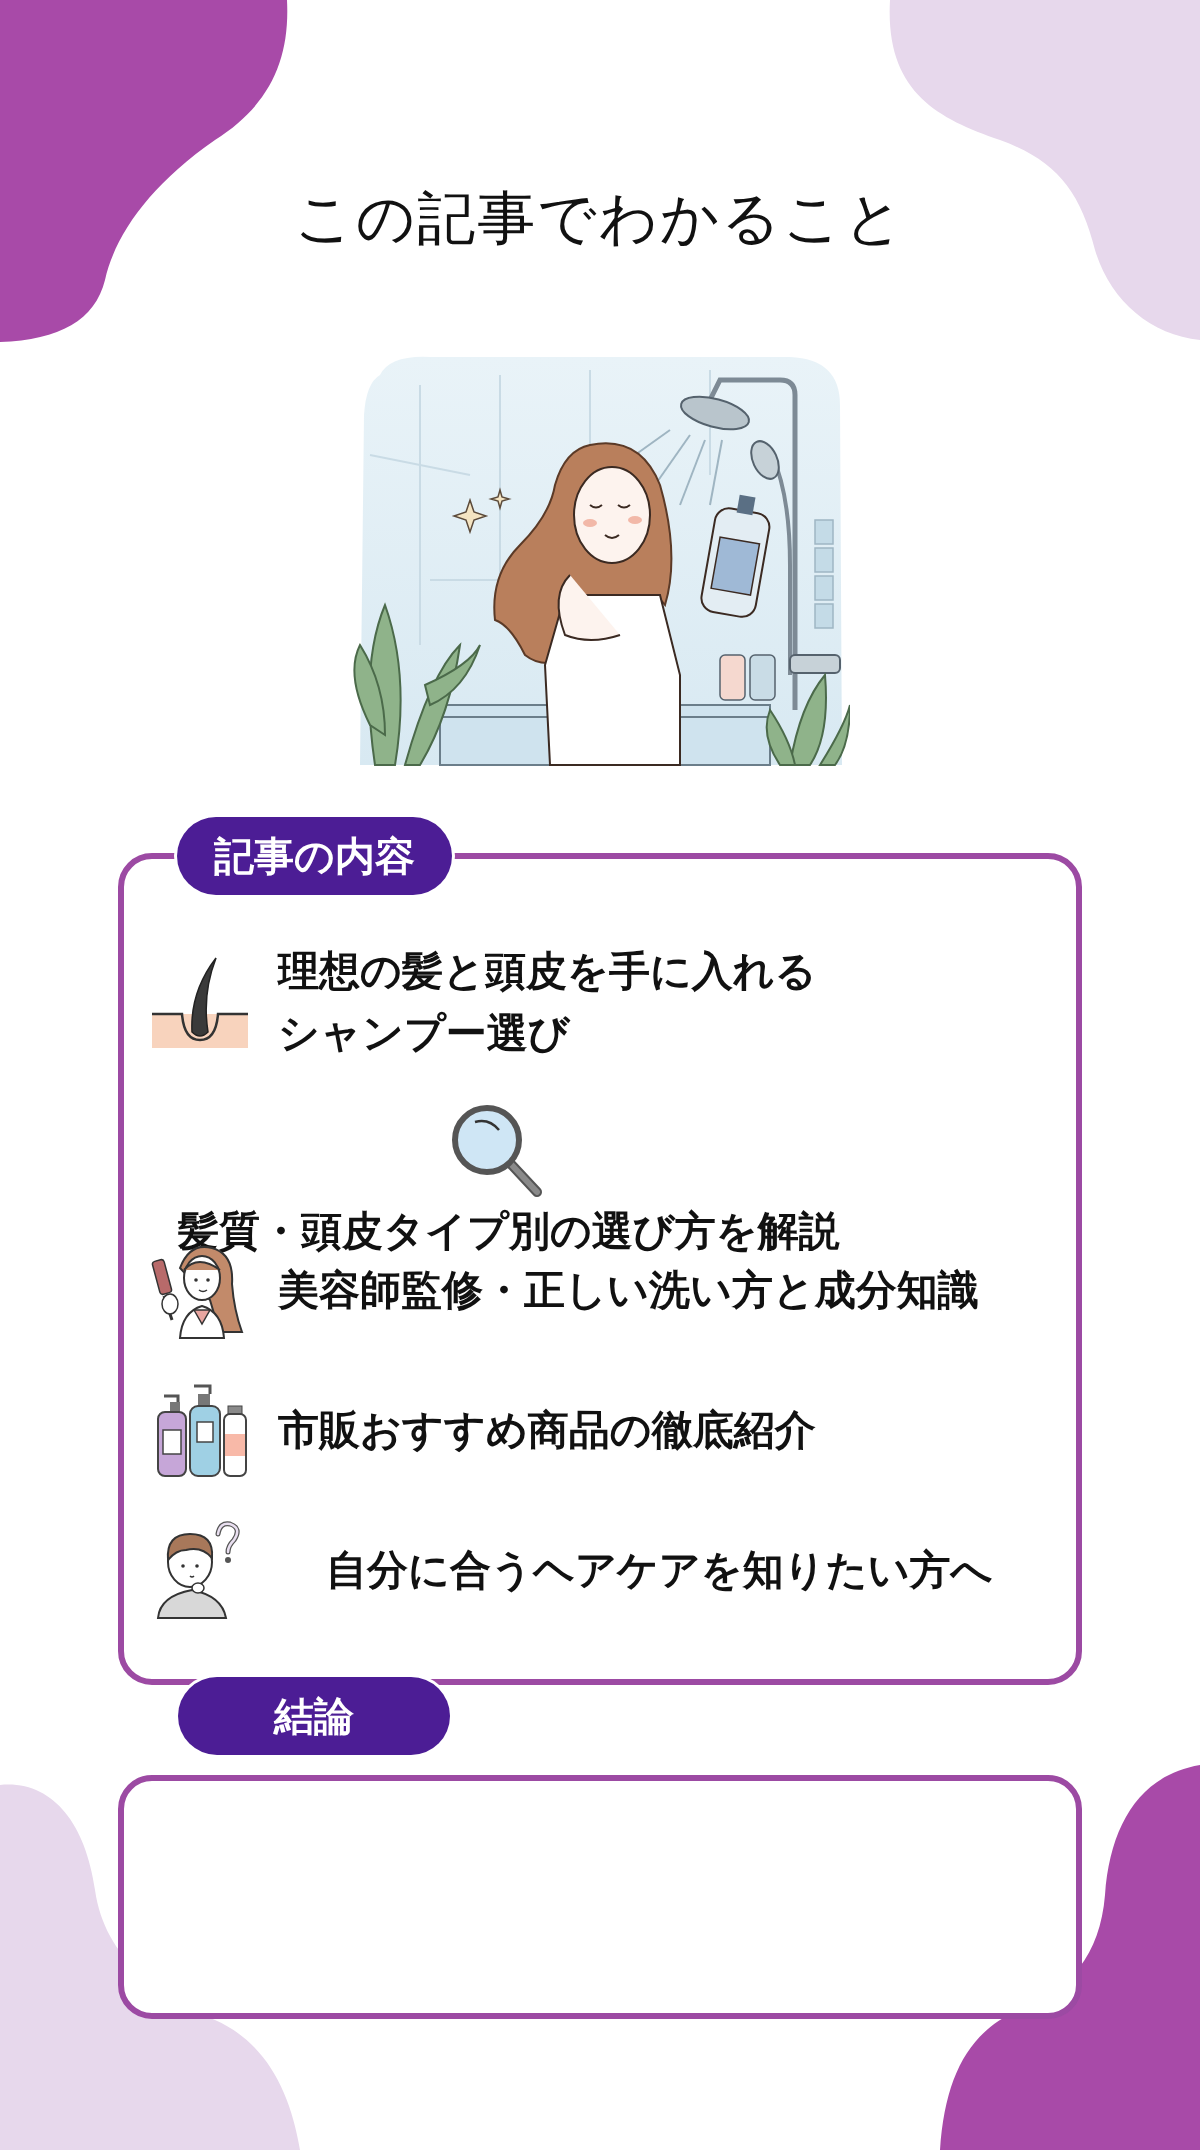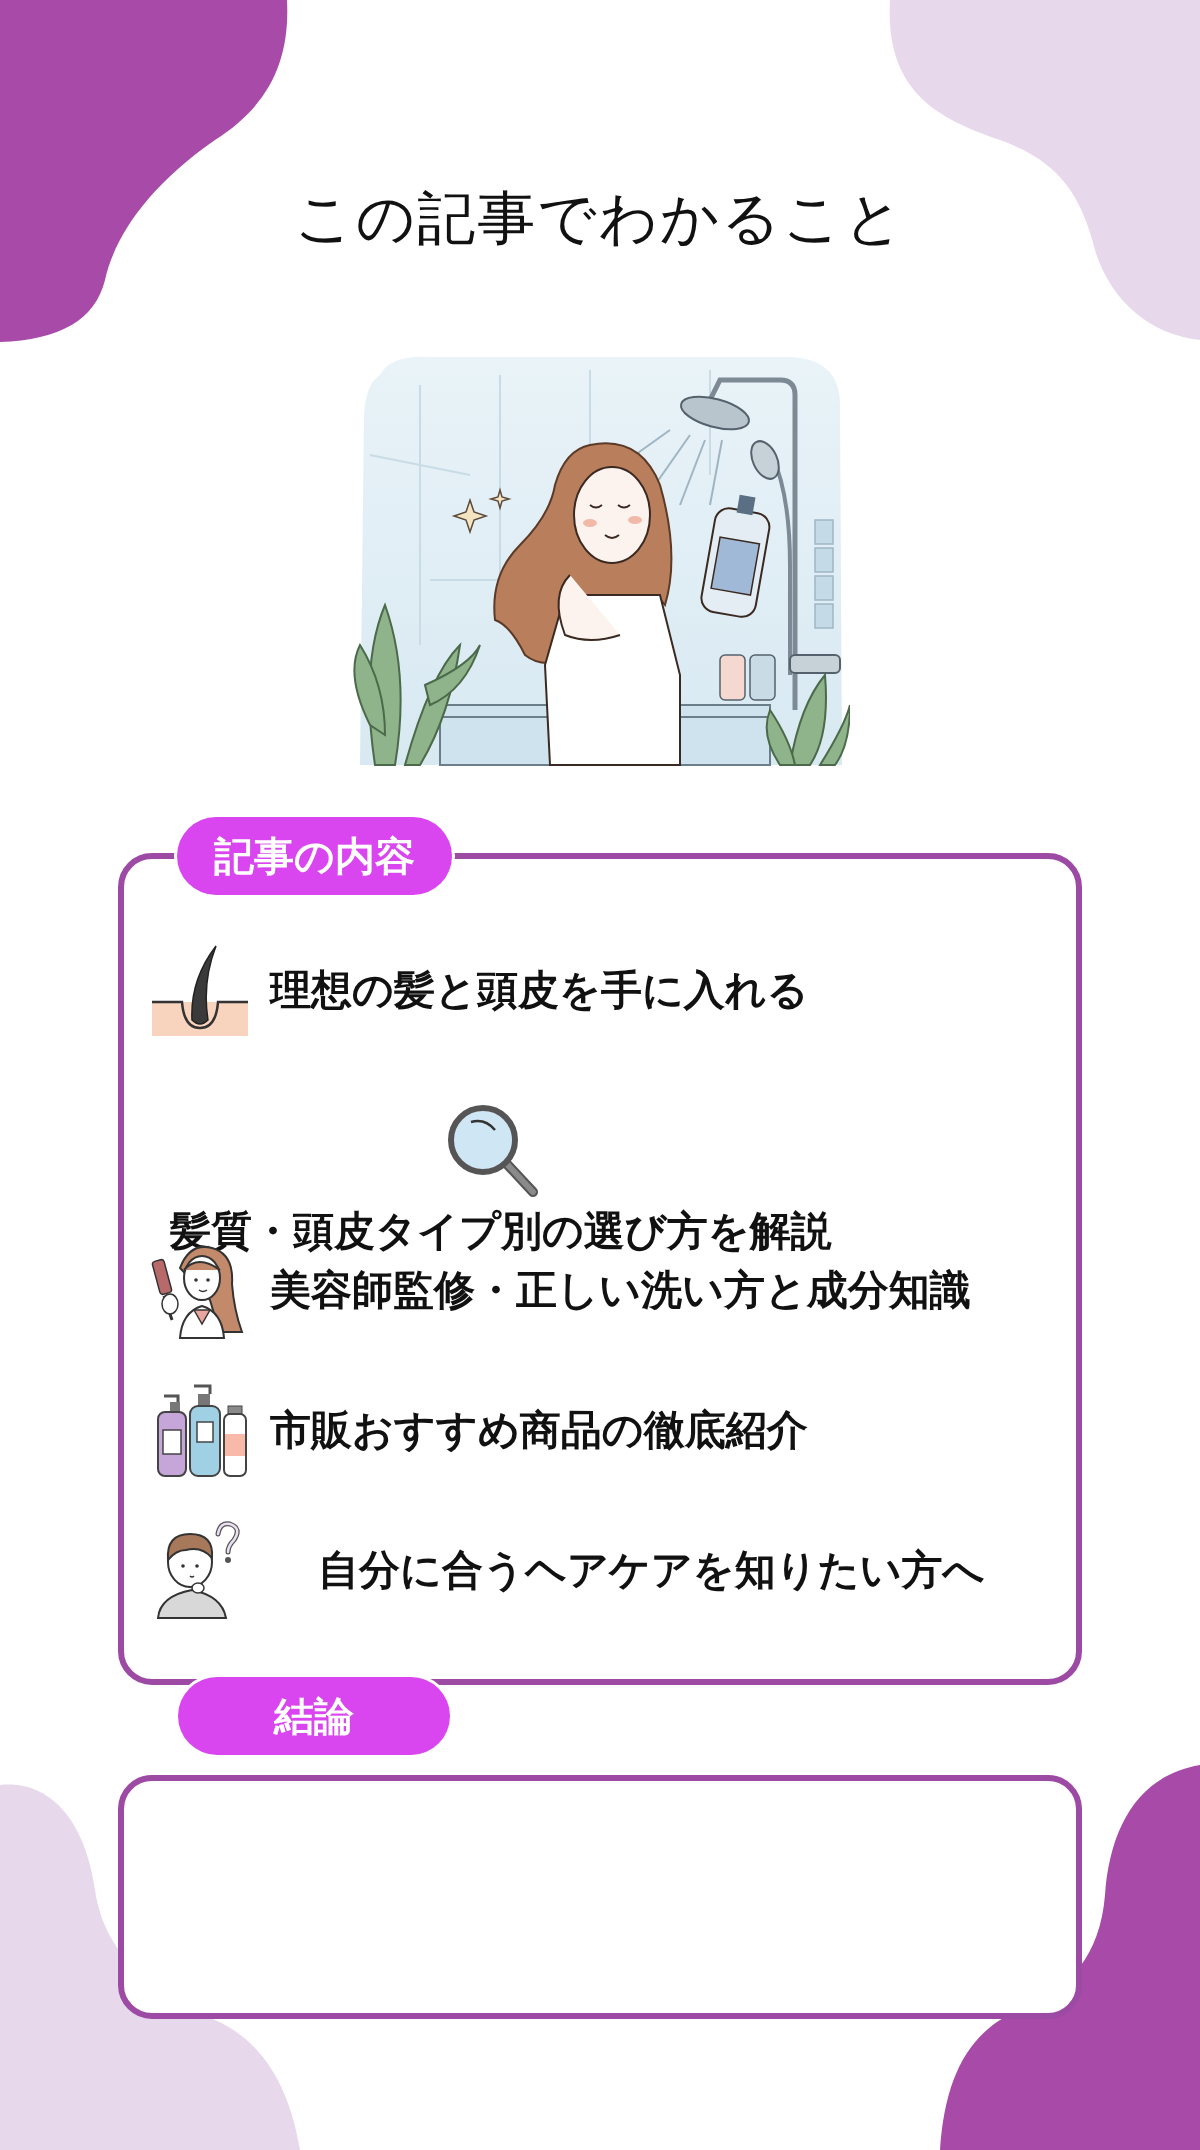--- a/index.html
+++ b/index.html
@@ -22,33 +22,33 @@
 
   .card {
     position: absolute; left: 118px; width: 964px;
     border: 6px solid #9c4aa3; border-radius: 34px; background: #ffffff; z-index: 2;
   }
   .card-1 { top: 853px; height: 832px; }
   .card-2 { top: 1775px; height: 244px; }
 
   .pill {
     position: absolute; height: 78px; border-radius: 39px;
-    background: #d946ef; color: #fff; font-weight: bold; font-size: 40px;
+    background: #4c1d95; color: #fff; font-weight: bold; font-size: 40px;
     display: flex; align-items: center; justify-content: center; z-index: 3;
     box-shadow: 0 0 0 3px #ffffff;
   }
   .pill-1 { left: 177px; top: 817px; width: 275px; }
   .pill-2 { left: 178px; top: 1677px; width: 272px; }
 
   .item {
     position: absolute; left: 150px; display: flex; align-items: center; z-index: 3;
   }
   .item .icon { width: 100px; height: 100px; flex: 0 0 100px; display: flex; align-items: center; justify-content: center; }
   .item .icon svg { width: 100%; height: 100%; display: block; }
-  .item .text { margin-left: 20px; font-size: 41px; font-weight: bold; line-height: 62px; color: #111; white-space: nowrap; }
+  .item .text { margin-left: 28px; font-size: 41px; font-weight: bold; line-height: 62px; color: #111; white-space: nowrap; }
   .item .text span { display: block; }
 
   .item-1 { top: 940px; }
   .item-2 { top: 1100px; flex-direction: column; }
   .item-3 { top: 1240px; font-family: Liberation Serif, serif; }
   .item-4 { top: 1380px; text-align: center; }
   .item-5 { top: 1520px; gap: 48px; }
 
   .conclusion {
     position: absolute; left: 118px; width: 964px; top: 1840px; text-align: center;
@@ -160,20 +160,21 @@
 <div class="item item-1">
   <div class="icon">
     <svg viewBox="0 0 100 100">
       <rect x="2" y="62" width="96" height="34" fill="#f8d3bd"></rect>
       <path d="M2,62 L32,62 Q34,88 50,88 Q66,88 68,62 L98,62" fill="none" stroke="#333" stroke-width="2.5"></path>
       <path d="M42,80 Q40,40 66,6 Q52,42 58,80 Q50,88 42,80 Z" fill="#3a3a3a" stroke="#222" stroke-width="1.5"></path>
     </svg>
   </div>
   <div class="text">
     <span>理想の髪と頭皮を手に入れる</span>
+    <span>シャンプー選び</span>
   </div>
 </div>
 
 <div class="item item-2">
   <div class="icon">
     <svg viewBox="0 0 100 100">
       <line x1="64" y1="62" x2="92" y2="92" stroke="#555" stroke-width="10" stroke-linecap="round"></line>
       <line x1="64" y1="62" x2="92" y2="92" stroke="#8a8a8a" stroke-width="6" stroke-linecap="round"></line>
       <circle cx="42" cy="40" r="32" fill="#cfe6f5" stroke="#555" stroke-width="6"></circle>
       <path d="M30,22 Q44,18 54,30" fill="none" stroke="#333" stroke-width="2.5"></path>

